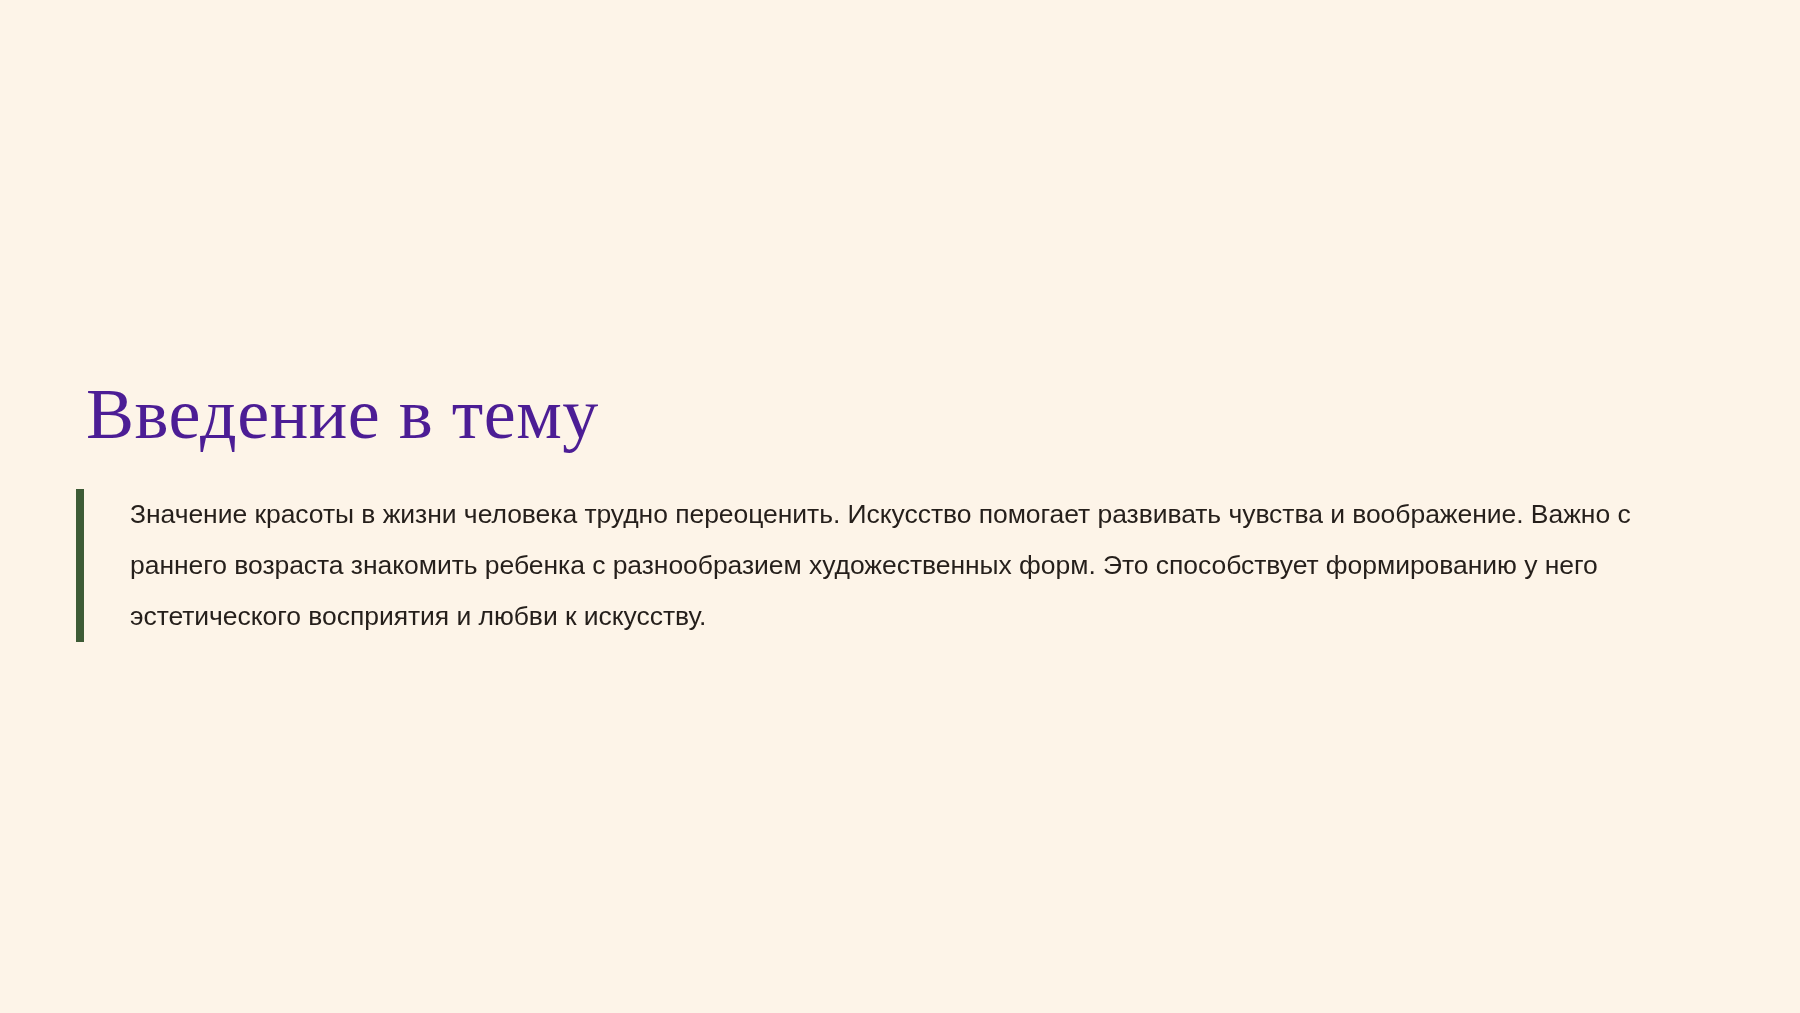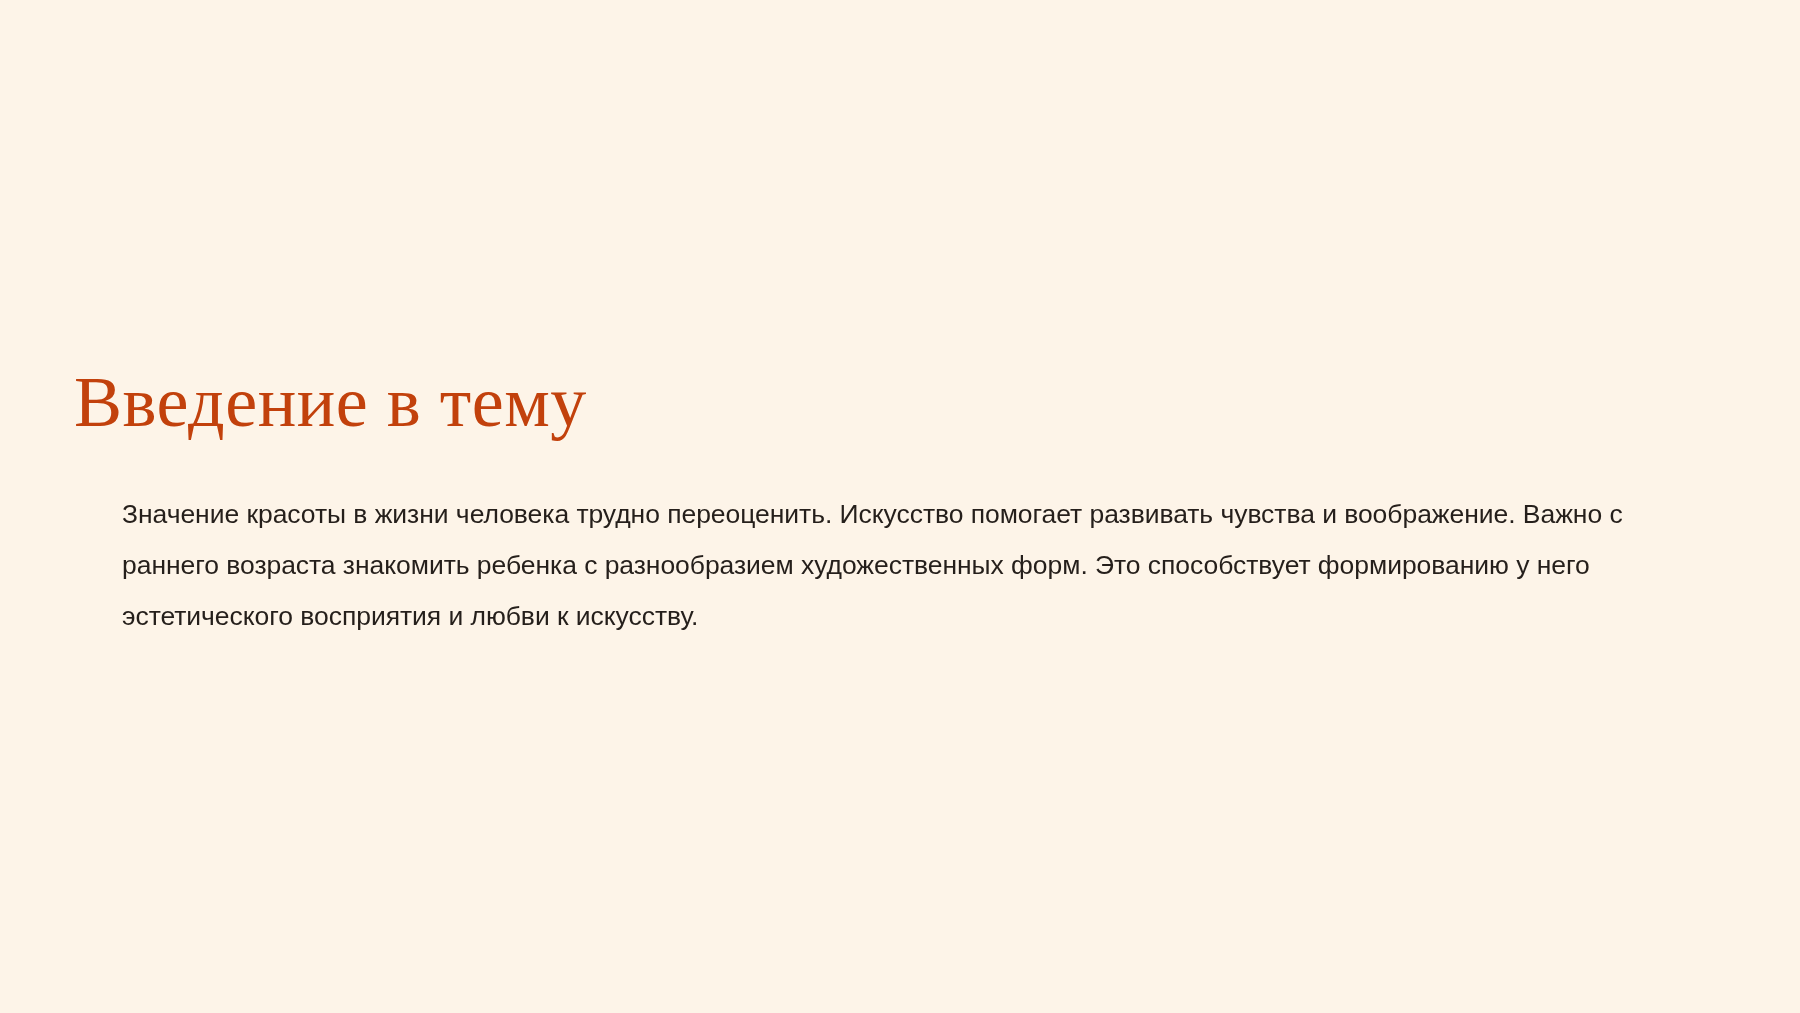--- a/index.html
+++ b/index.html
@@ -22,40 +22,39 @@
     height: 1013px;
     background: #fdf4e8;
     box-sizing: border-box;
   }
 
   
   .slide-heading {
     position: absolute;
     left: 74px;
     top: 366px;
-    margin: 0;
+    margin: 12px;
     padding: 0;
     font-family: "Liberation Serif", "DejaVu Serif", serif;
     font-size: 72px;
     font-weight: 400;
     line-height: 1.0;
     letter-spacing: 0.5px;
-    color: #c2410c;
+    color: #4c1d95;
     white-space: nowrap;
   }
 
   
   .body-block {
     position: absolute;
     left: 76px;
     top: 489px;
     width: 1600px;
     display: flex;
     align-items: stretch;
-    flex-direction: column;
   }
 
   .accent-bar {
     flex: 0 0 auto;
     width: 8px;
     align-self: stretch;
     background: #3d5b36;
     border-radius: 0;
   }
 

